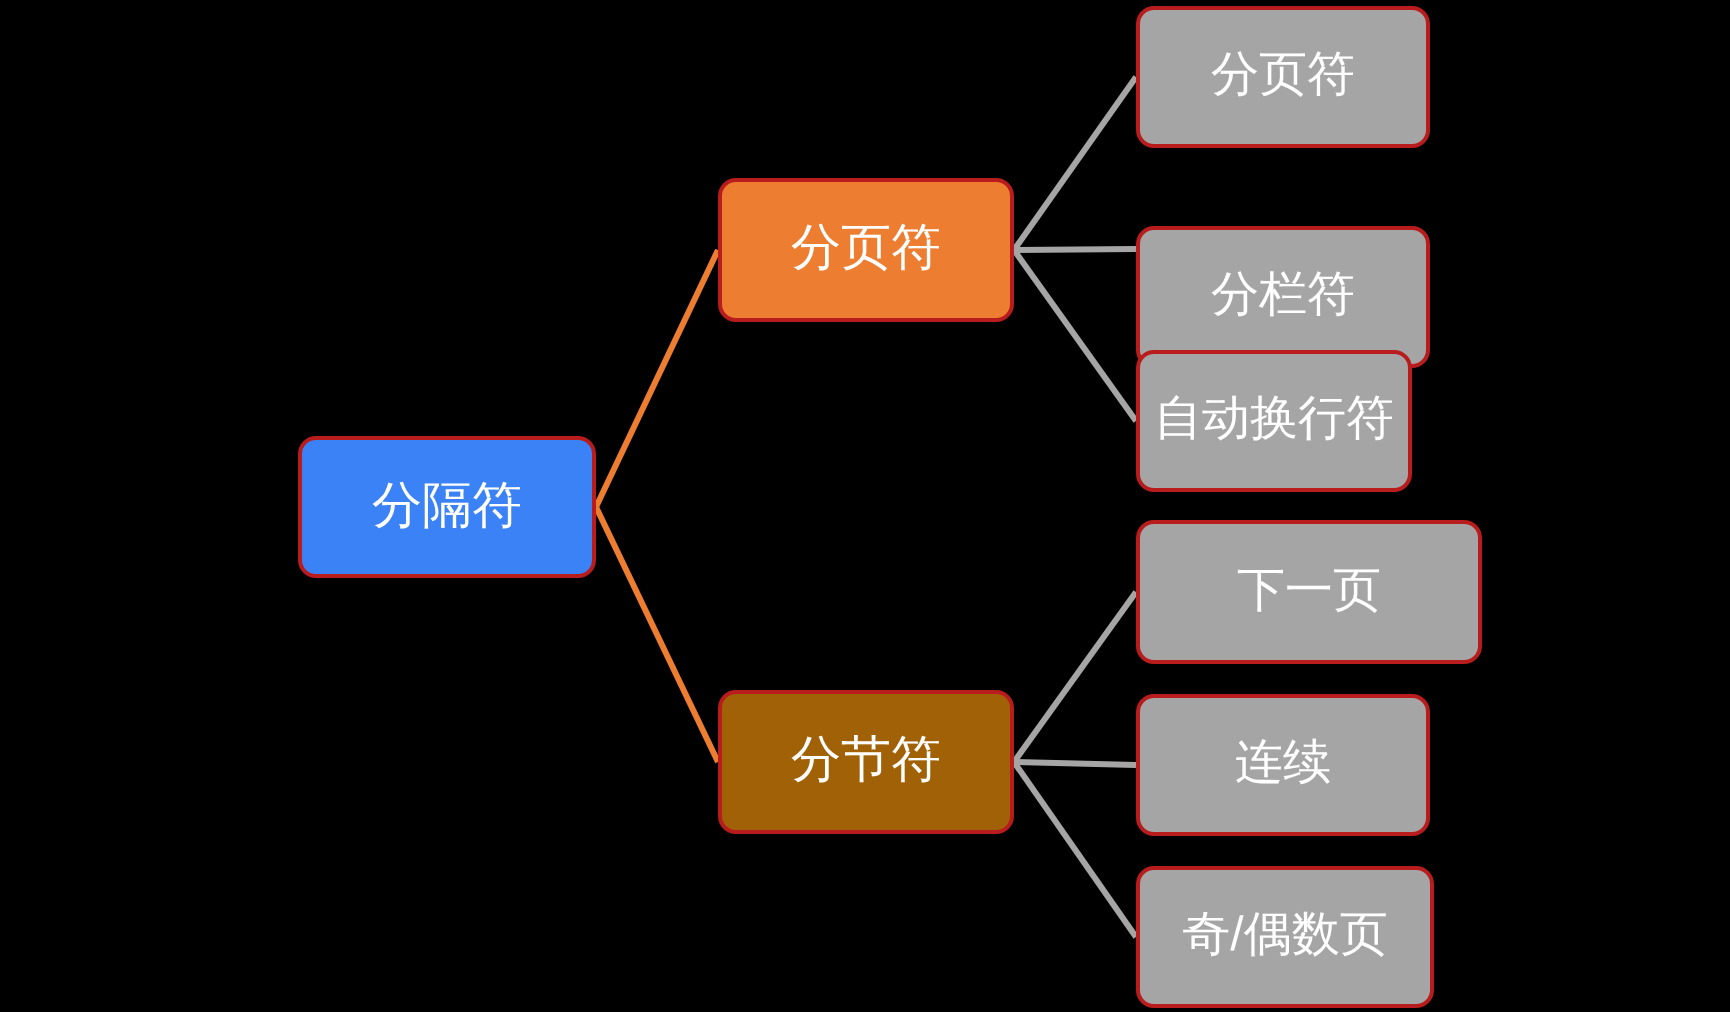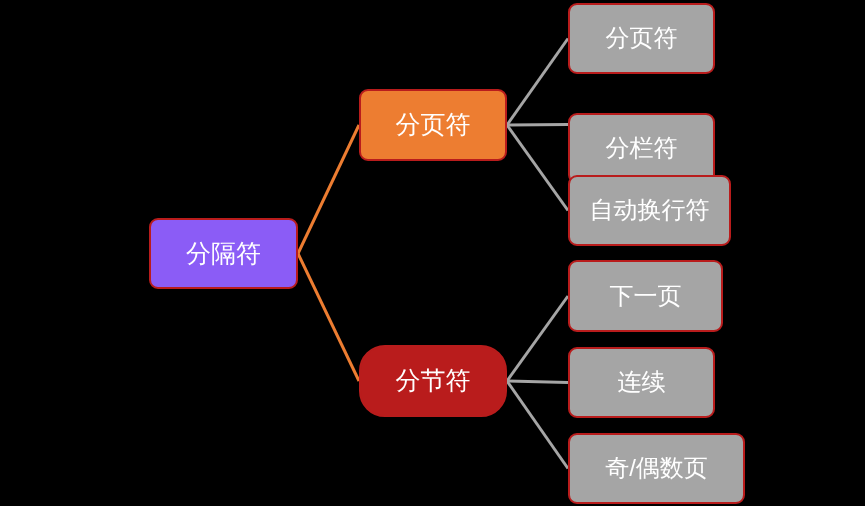--- a/index.html
+++ b/index.html
@@ -63,46 +63,46 @@
     <g id="edges-leaf">
         <line x1="507" y1="125" x2="568" y2="38.5" stroke="#a5a5a5" stroke-width="3" stroke-linecap="butt"></line>
         <line x1="507" y1="125" x2="568" y2="124.5" stroke="#a5a5a5" stroke-width="3" stroke-linecap="butt"></line>
         <line x1="507" y1="125" x2="568" y2="210.5" stroke="#a5a5a5" stroke-width="3" stroke-linecap="butt"></line>
         <line x1="507" y1="381" x2="568" y2="296" stroke="#a5a5a5" stroke-width="3" stroke-linecap="butt"></line>
         <line x1="507" y1="381" x2="568" y2="382.5" stroke="#a5a5a5" stroke-width="3" stroke-linecap="butt"></line>
         <line x1="507" y1="381" x2="568" y2="468.5" stroke="#a5a5a5" stroke-width="3" stroke-linecap="butt"></line>
       </g>
   </svg>
 
-  <div class="node node-root" id="root-node" style="left: 149px; top: 218px; width: 149px; height: 71px; background: #8b5cf6;">
+  <div class="node node-root" id="root-node" style="left: 149px; top: 218px; width: 149px; height: 71px; background: #3b82f6;">
     <span>分隔符</span>
   </div>
 
   <div id="branch-layer">
       <div class="node node-branch" style="left: 359px; top: 89px; width: 148px; height: 72px; background: rgb(237, 125, 49);">
         <span>分页符</span>
       </div>
-      <div class="node node-branch" style="left: 359px; top: 345px; width: 148px; height: 72px; background: #b91c1c; border-radius: 26px;">
+      <div class="node node-branch" style="left: 359px; top: 345px; width: 148px; height: 72px; background: #a16207;">
         <span>分节符</span>
       </div>
     </div>
   <div id="leaf-layer">
       <div class="node node-leaf" style="left: 568px; top: 3px; width: 147px; height: 71px; background: rgb(165, 165, 165);">
         <span>分页符</span>
       </div>
       <div class="node node-leaf" style="left: 568px; top: 89px; width: 147px; height: 71px; background: rgb(165, 165, 165); margin-top: 24px;">
         <span>分栏符</span>
       </div>
-      <div class="node node-leaf" style="left: 568px; top: 175px; width: 163px; height: 71px; background: rgb(165, 165, 165);">
+      <div class="node node-leaf" style="left: 568px; top: 175px; width: 138px; height: 71px; background: rgb(165, 165, 165);">
         <span>自动换行符</span>
       </div>
-      <div class="node node-leaf" style="left: 568px; top: 260px; width: 155px; height: 72px; background: rgb(165, 165, 165); font-family: Liberation Serif, serif;">
+      <div class="node node-leaf" style="left: 568px; top: 260px; width: 173px; height: 72px; background: rgb(165, 165, 165); font-family: Liberation Serif, serif;">
         <span>下一页</span>
       </div>
       <div class="node node-leaf" style="left: 568px; top: 347px; width: 147px; height: 71px; background: rgb(165, 165, 165); font-family: Liberation Serif, serif;">
         <span>连续</span>
       </div>
-      <div class="node node-leaf" style="left: 568px; top: 433px; width: 177px; height: 71px; background: rgb(165, 165, 165);">
+      <div class="node node-leaf" style="left: 568px; top: 433px; width: 149px; height: 71px; background: rgb(165, 165, 165);">
         <span>奇/偶数页</span>
       </div>
     </div>
 
 </div>
 
 </body></html>

